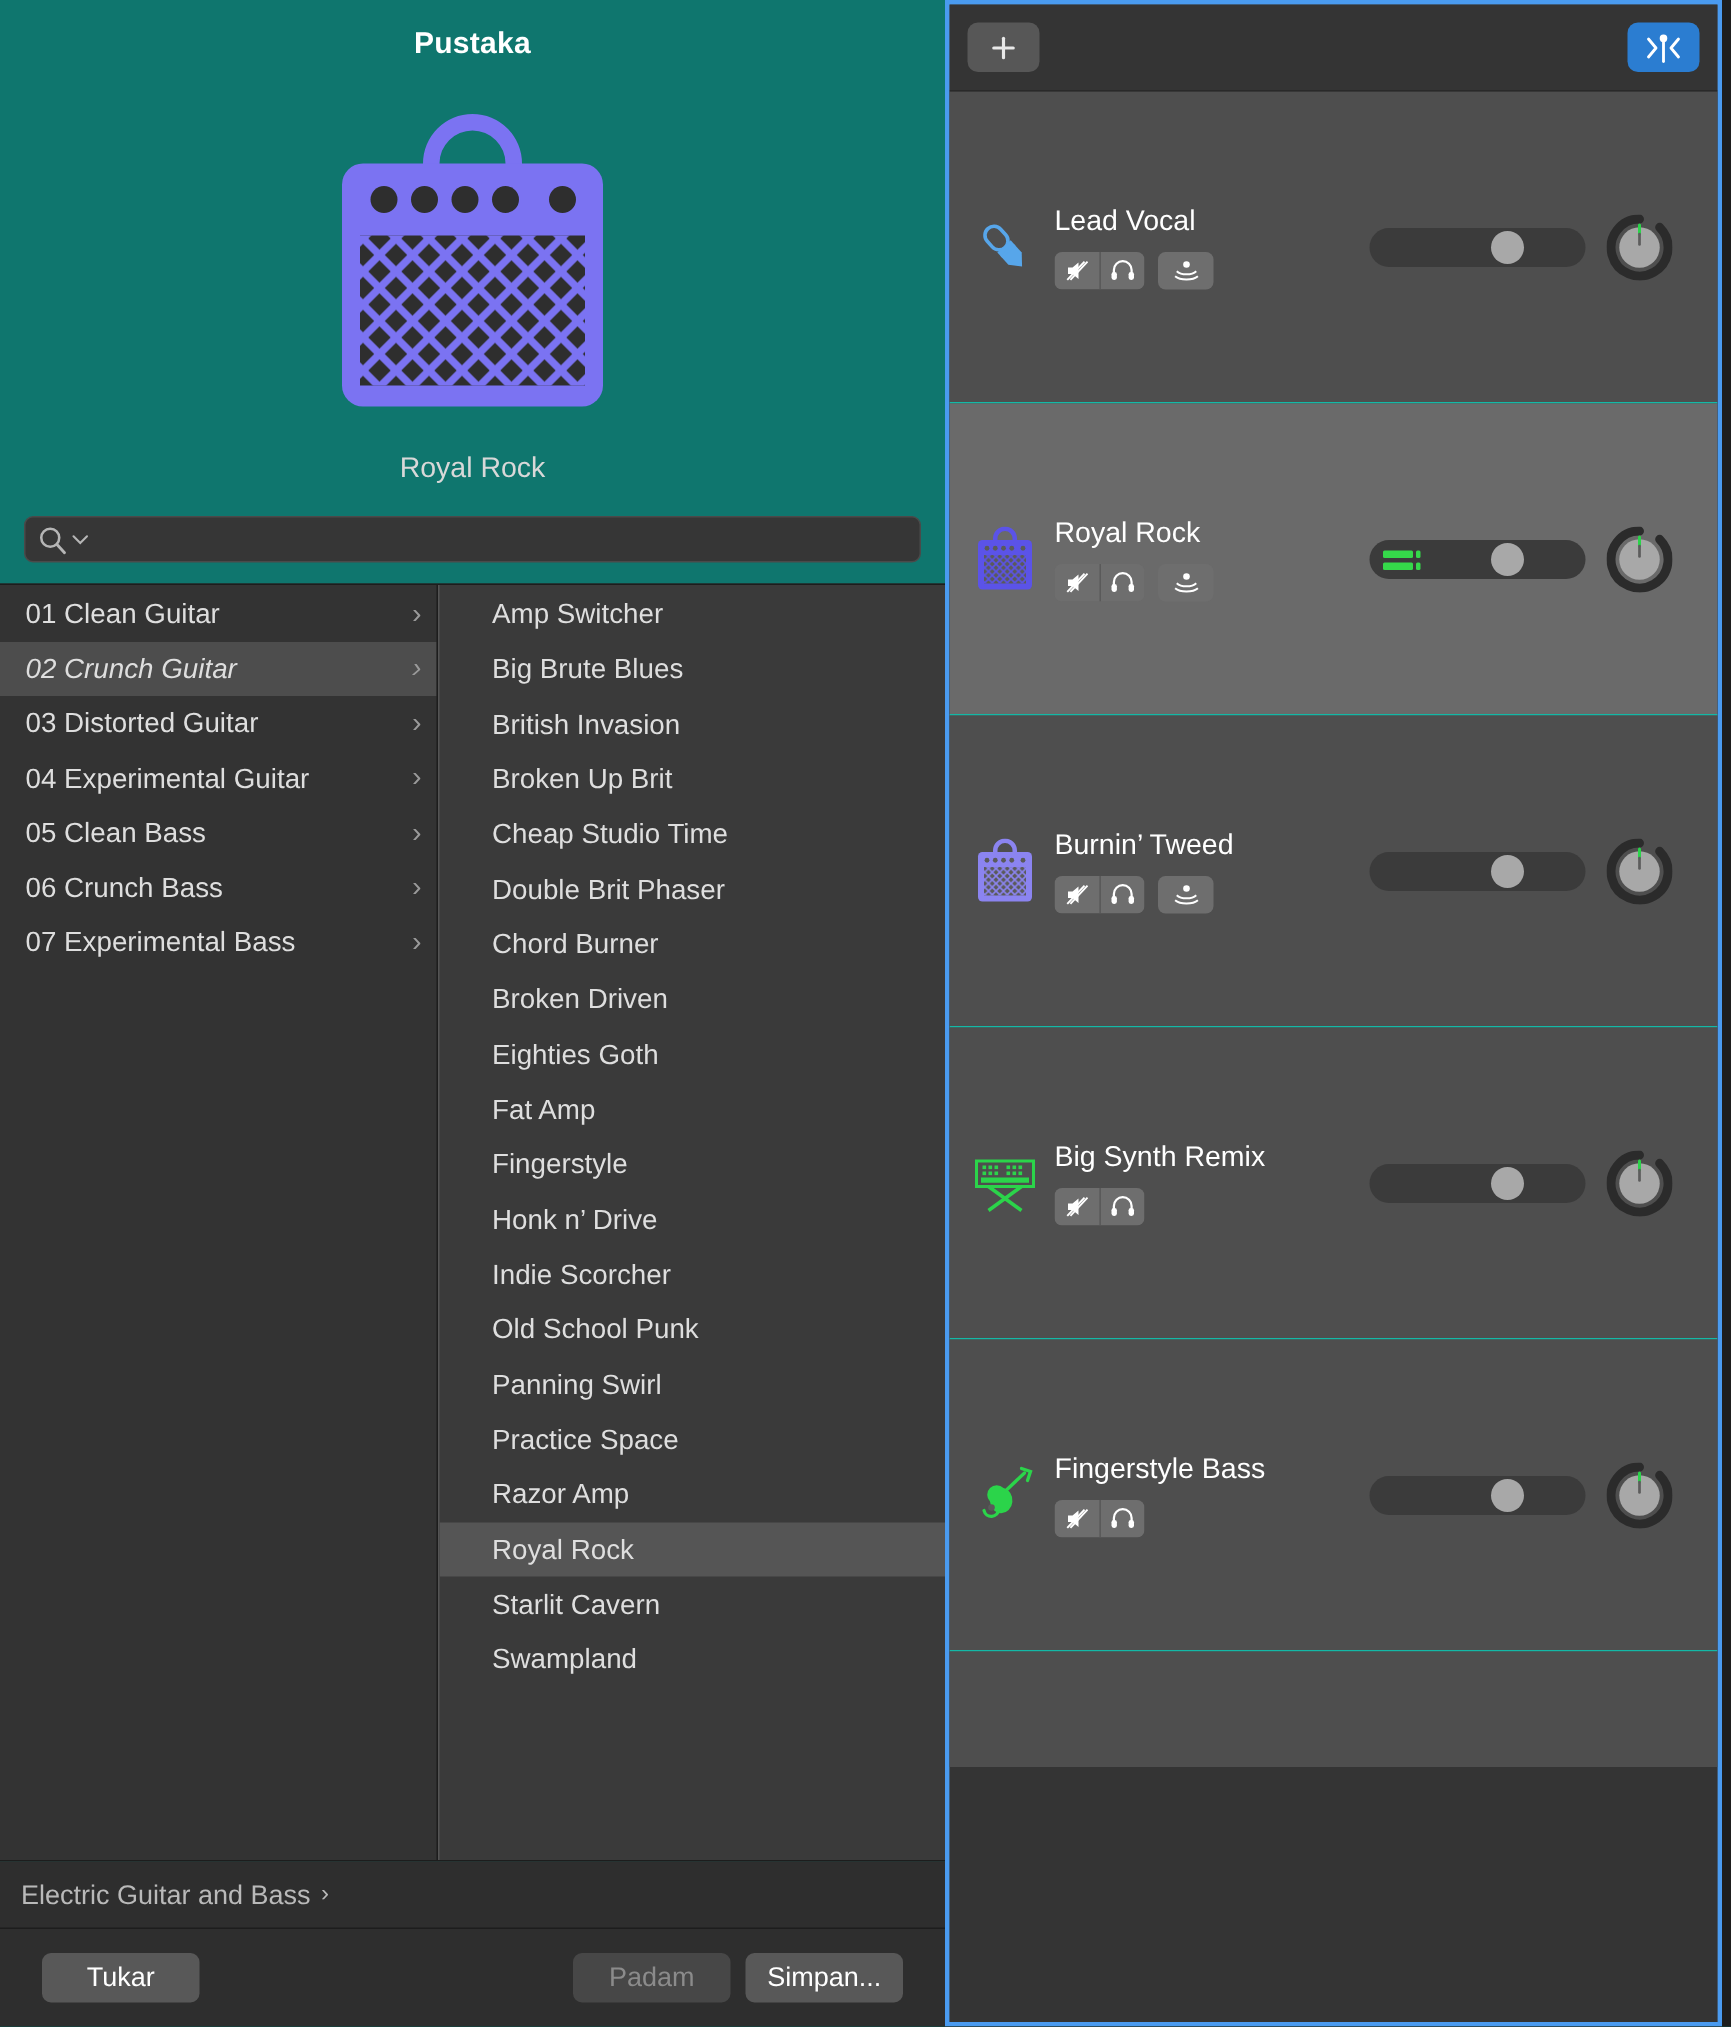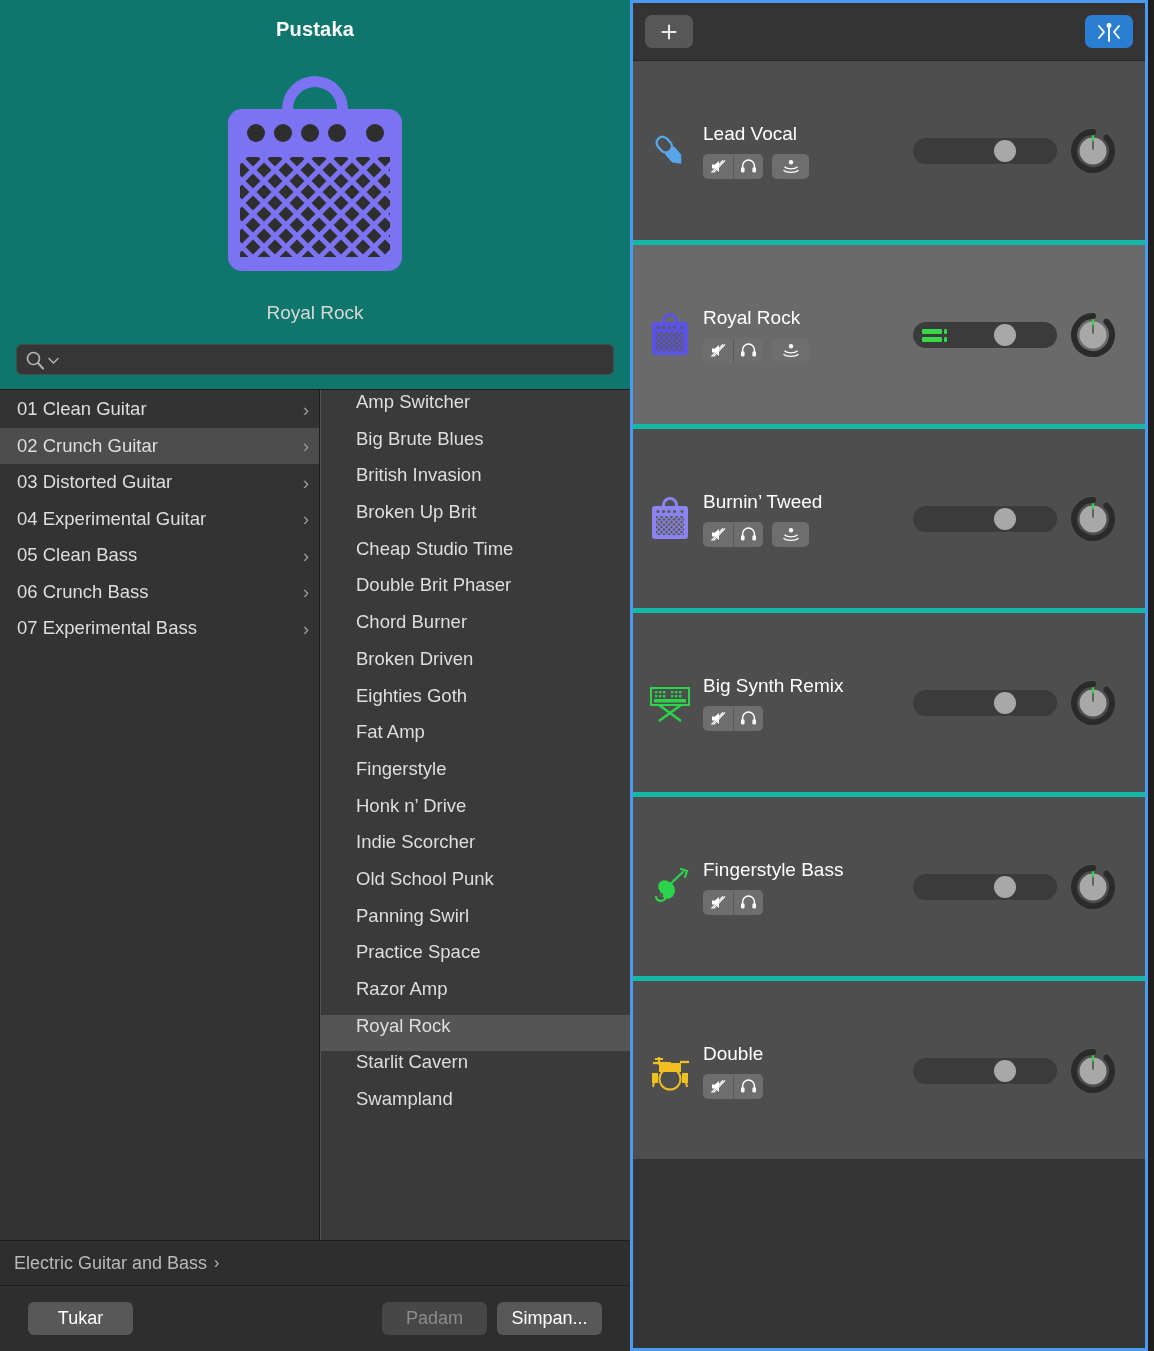--- a/index.html
+++ b/index.html
@@ -61,47 +61,47 @@
 
   .browser {
     flex: 1 1 auto;
     display: flex;
     border-top: 1px solid #1d1d1d;
     border-bottom: 1px solid #1d1d1d;
     overflow: hidden;
     background: #333333;
   }
   .col-categories {
-    width: 320px;
+    width: 292px;
     background: #333333;
     border-right: 1px solid #1d1d1d;
     overflow: hidden;
     padding-top: 1px;
   }
   .col-presets {
     flex: 1;
     background: #3a3a3a;
     border-left: 1px solid #545454;
     overflow: hidden;
     padding-top: 1px;
   }
   .cat-row {
     height: 36.5px;
     display: flex; align-items: center;
     padding: 0 10px 0 17px;
     color: #dedede;
     font-size: 18.5px;
     cursor: default;
   }
-  .cat-row.selected { background: #4d4d4d; }
+  .cat-row.selected { background: #4d4d4d; font-style: italic; }
   .cat-row .cat-label { flex: 1; }
   .cat-row .chev { color: #9a9a9a; font-size: 19px; line-height: 1; }
   .preset-row {
     height: 36.7px;
-    display: flex; 
+    display: flex; align-items: center;
     padding: 0 10px 0 35px;
     color: #dedede;
     font-size: 18.5px;
     cursor: default;
   }
   .preset-row.selected { background: #555555; }
 
   .breadcrumb-bar {
     height: 45px;
     display: flex; align-items: center;
@@ -157,23 +157,23 @@
     background: #575757;
     border: none;
     display: flex; align-items: center; justify-content: center;
     color: #e6e6e6;
     font-size: 22px;
     cursor: pointer;
   }
   .tb-btn.accent { background: #2b7dd1; }
   .tracks-list { flex: 1 1 auto; overflow: hidden; background: #343434; }
   .track-row {
-    height: 184px;
+    height: 208px;
     display: flex; align-items: center;
-    border-bottom: 5px solid #14b8a6;
+    border-bottom: 1px solid #14b8a6;
     padding: 0 30px 0 10px;
     background: #4e4e4e;
     position: relative;
   }
   .track-row.selected { background: #6a6a6a; }
   .track-icon {
     width: 54px; height: 54px;
     flex: 0 0 54px;
     display: flex; align-items: center; justify-content: center;
     margin-right: 6px;

